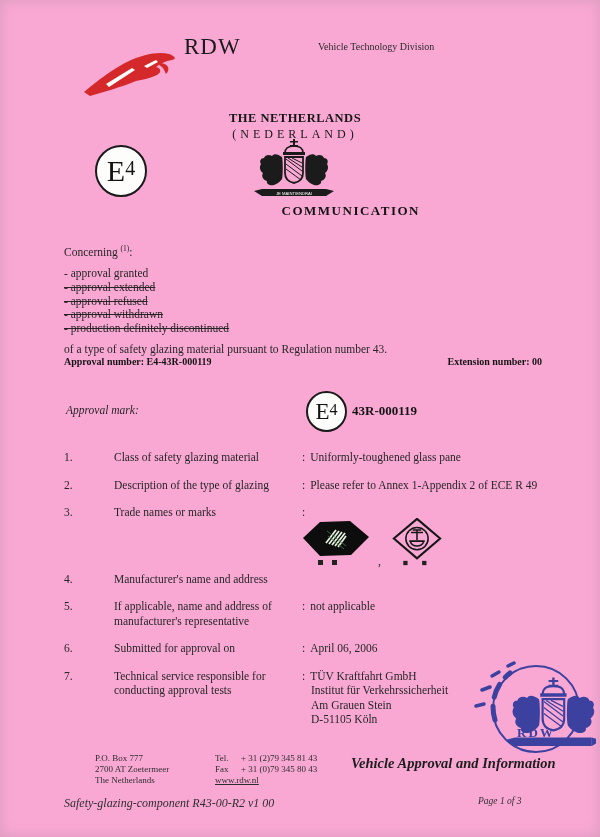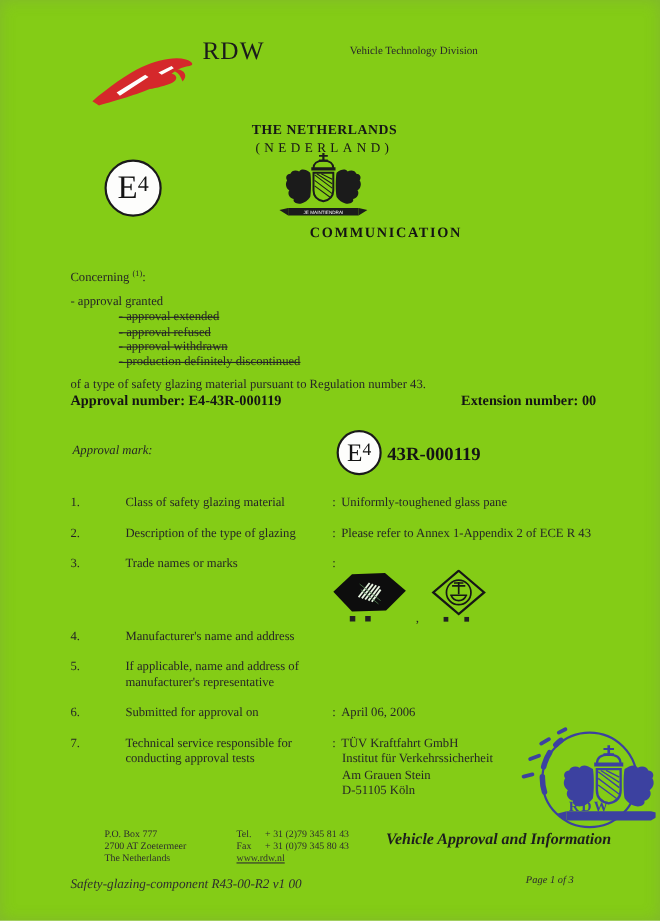--- a/index.html
+++ b/index.html
@@ -2,21 +2,21 @@
 <html><head>
 <meta charset="utf-8">
 <style>
   html,body{margin:0;padding:0;}
   body{
     width:600px;height:837px;background:#f3f2f0;
     font-family:"Liberation Serif","DejaVu Serif",serif;
     color:#262626;
   }
   .page{
-    position:relative;width:600px;height:837px;background:#84cc16;
+    position:relative;width:600px;height:837px;background:#f9a8d4;
     box-shadow:inset 0 0 14px rgba(120,120,120,.25);
     overflow:hidden;
   }
   .abs{position:absolute;}
 
   
   .rdw-wordmark{left:184px;top:34px;font-size:23px;letter-spacing:1px;color:#1b1b1b;}
   .division{left:318px;top:41px;font-size:10px;color:#2a2a2a;}
 
   
@@ -33,28 +33,28 @@
   .roundel-main .e{font-size:30px;line-height:1;}
   .roundel-main .n{font-size:20px;line-height:1;margin-top:-6px;}
   .roundel-mark{left:306px;top:391px;width:37px;height:37px;border-width:2px;}
   .roundel-mark .e{font-size:23px;line-height:1;}
   .roundel-mark .n{font-size:16px;line-height:1;margin-top:-4px;}
 
   
   .concerning{left:64px;top:242px;font-size:11.5px;line-height:13.6px;}
   .concerning .head{margin-bottom:8px;}
   sup{font-size:7.5px;vertical-align:super;}
-  .struck{text-decoration:line-through;text-decoration-thickness:1.2px;margin-left:44px;}
+  .struck{text-decoration:line-through;text-decoration-thickness:1.2px;}
   .subject{margin-top:8px;}
 
   
   .approval-row{left:64px;top:356px;width:478px;display:flex;
-    justify-content:space-between;font-weight:bold;font-size:13px;color:#141414;}
+    justify-content:space-between;font-weight:bold;font-size:10px;color:#141414;}
   .mark-label{left:66px;top:404px;font-style:italic;font-size:11.5px;}
-  .mark-number{left:352px;top:403px;font-weight:bold;font-size:17px;color:#141414;text-align:center;}
+  .mark-number{left:352px;top:403px;font-weight:bold;font-size:13px;color:#141414;text-align:center;}
 
   
   .items{left:64px;top:450px;width:488px;font-size:11.5px;line-height:14.5px;}
   .item-row{display:flex;align-items:flex-start;}
   .item-num{width:50px;flex:0 0 50px;}
   .item-label{width:188px;flex:0 0 188px;}
   .item-value{flex:1;}
   .colon{display:inline-block;margin-right:5px;}
   .mb1{margin-bottom:13px;}
   .mb2{margin-bottom:6px;}
@@ -155,21 +155,21 @@
 
     <div class="item-row mb1">
       <span class="item-num">1.</span>
       <span class="item-label">Class of safety glazing material</span>
       <span class="item-value"><span class="colon">:</span><span>Uniformly-toughened glass pane</span></span>
     </div>
 
     <div class="item-row mb1">
       <span class="item-num">2.</span>
       <span class="item-label">Description of the type of glazing</span>
-      <span class="item-value"><span class="colon">:</span><span>Please refer to Annex 1-Appendix 2 of ECE R 43</span></span>
+      <span class="item-value"><span class="colon">:</span><span>Please refer to Annex 1-Appendix 2 of ECE R 49</span></span>
     </div>
 
     <div class="item-row mb2">
       <span class="item-num">3.</span>
       <span class="item-label">Trade names or marks</span>
       <span class="item-value">
         <span class="colon">:</span>
         <span class="trademarks">
           <svg width="68" height="48" viewBox="0 0 68 48">
             <polygon points="1,20 18,4 48,3 67,19 49,37 18,38" fill="#0d0d0d"></polygon>
@@ -204,20 +204,21 @@
       <span class="item-num">4.</span>
       <span class="item-label">Manufacturer's name and address</span>
     </div>
 
     <div class="item-row mb1">
       <span class="item-num">5.</span>
       <span class="item-label">
         <div>If applicable, name and address of</div>
         <div>manufacturer's representative</div>
       </span>
+      <span class="item-value"><span class="colon">:</span><span>not applicable</span></span>
     </div>
 
     <div class="item-row mb1">
       <span class="item-num">6.</span>
       <span class="item-label">Submitted for approval on</span>
       <span class="item-value"><span class="colon">:</span><span>April 06, 2006</span></span>
     </div>
 
     <div class="item-row">
       <span class="item-num">7.</span>

